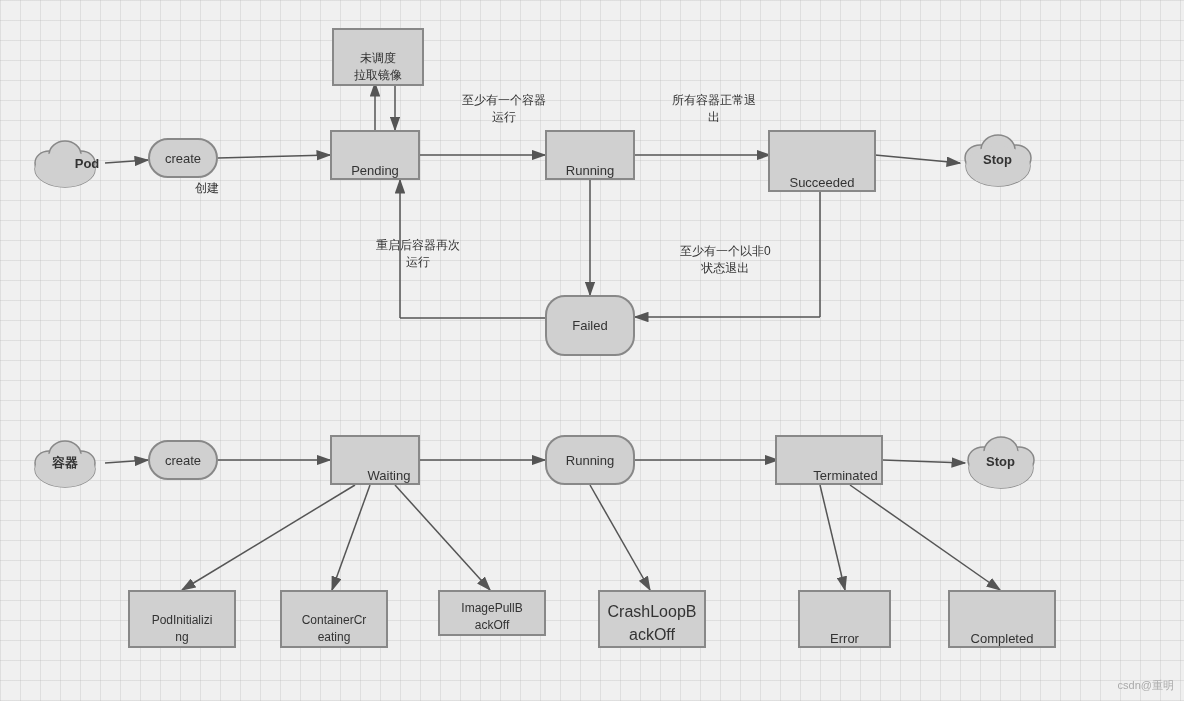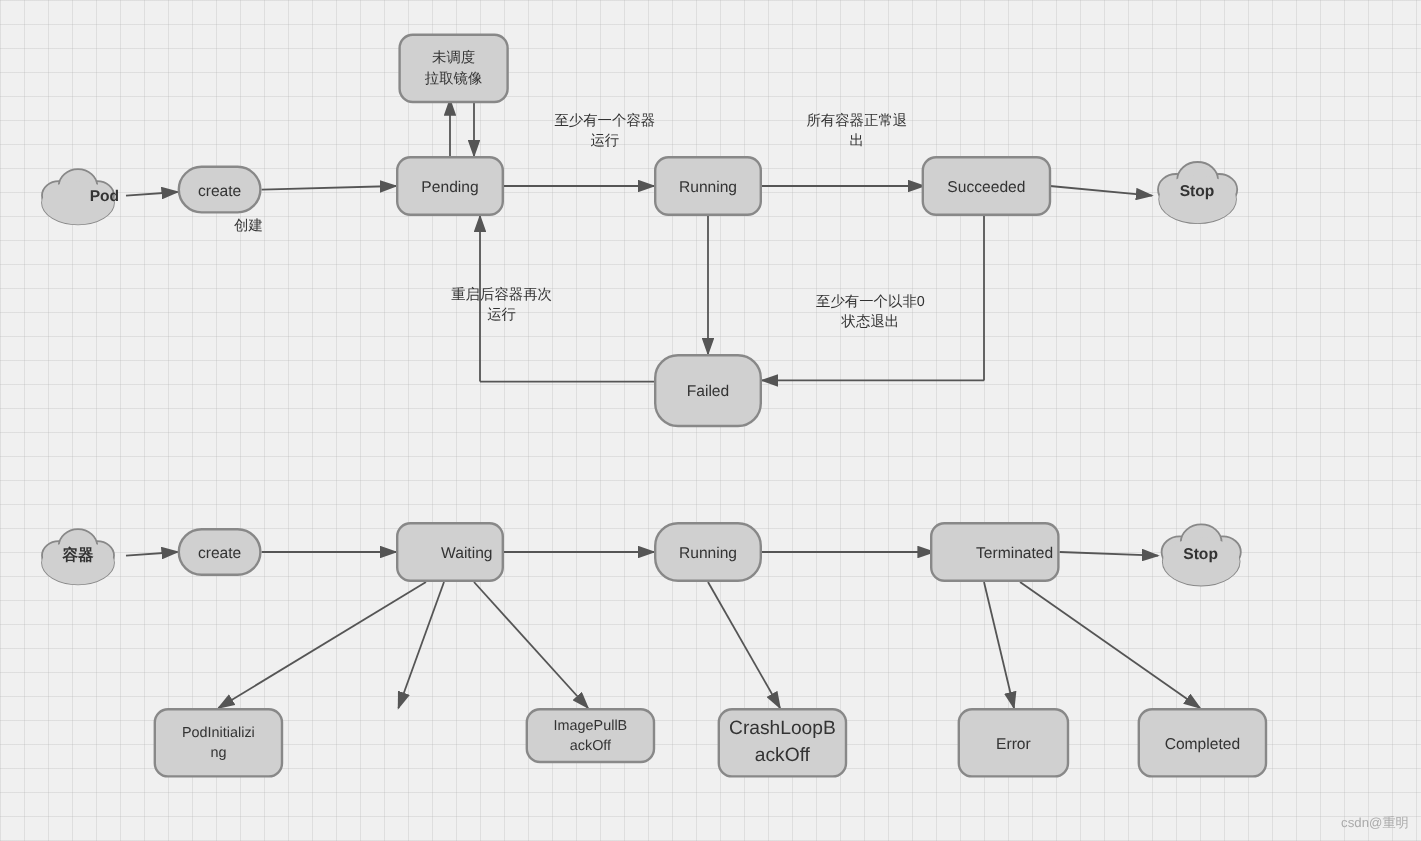--- a/index.html
+++ b/index.html
@@ -38,21 +38,22 @@
       justify-content: center;
       text-align: center;
       font-size: 13px;
       font-weight: normal;
       color: #333;
     }
 
     .node-rect {
       background: #d0d0d0;
       border: 2px solid #888;
-      border-radius: 12px;
+      border-radius: 0;
+      align-items: flex-end;
     }
 
     .node-rounded {
       background: #d0d0d0;
       border: 2px solid #888;
       border-radius: 20px;
     }
 
     .label-text {
       position: absolute;
@@ -181,34 +182,37 @@
   <div class="node node-rounded" style="left:148px; top:440px; width:70px; height:40px;">create</div>
 
   <div class="node node-rect" style="left:330px; top:130px; width:90px; height:50px;">Pending</div>
 
   <div class="node node-rect" style="left:332px; top:28px; width:92px; height:58px; font-size:12px; line-height:1.4;">
     <span>未调度<br>拉取镜像</span>
   </div>
 
   <div class="node node-rect" style="left:545px; top:130px; width:90px; height:50px;">Running</div>
 
-  <div class="node node-rect" style="left:768px; top:130px; width:108px; height:50px;">Succeeded</div>
+  <div class="node node-rect" style="left:768px; top:130px; width:108px; height:62px;">Succeeded</div>
 
   <div class="node node-rounded" style="left:545px; top:295px; width:90px; height:61px;">Failed</div>
 
   <div class="node node-rect" style="left:330px; top:435px; width:90px; height:50px;padding-left:28px;">Waiting</div>
 
   <div class="node node-rounded" style="left:545px; top:435px; width:90px; height:50px;">Running</div>
 
   <div class="node node-rect" style="left:775px; top:435px; width:108px; height:50px;padding-left:33px;">Terminated</div>
 
   <div class="node node-rect" style="left:128px; top:590px; width:108px; height:58px; font-size:12px; text-align:center; line-height:1.4;">
     <span>PodInitializi<br>ng</span>
   </div>
 
+  <div class="node node-rect" style="left:280px; top:590px; width:108px; height:58px; font-size:12px; text-align:center; line-height:1.4;">
+    <span>ContainerCr<br>eating</span>
+  </div>
 
   <div class="node node-rect" style="left:438px; top:590px; width:108px; height:46px; font-size:12px; text-align:center; line-height:1.4;">
     <span>ImagePullB<br>ackOff</span>
   </div>
 
   <div class="node node-rect" style="left:598px; top:590px; width:108px; height:58px; font-size:16px; text-align:center; line-height:1.4;">
     <span>CrashLoopB<br>ackOff</span>
   </div>
 
   <div class="node node-rect" style="left:798px; top:590px; width:93px; height:58px;">Error</div>

